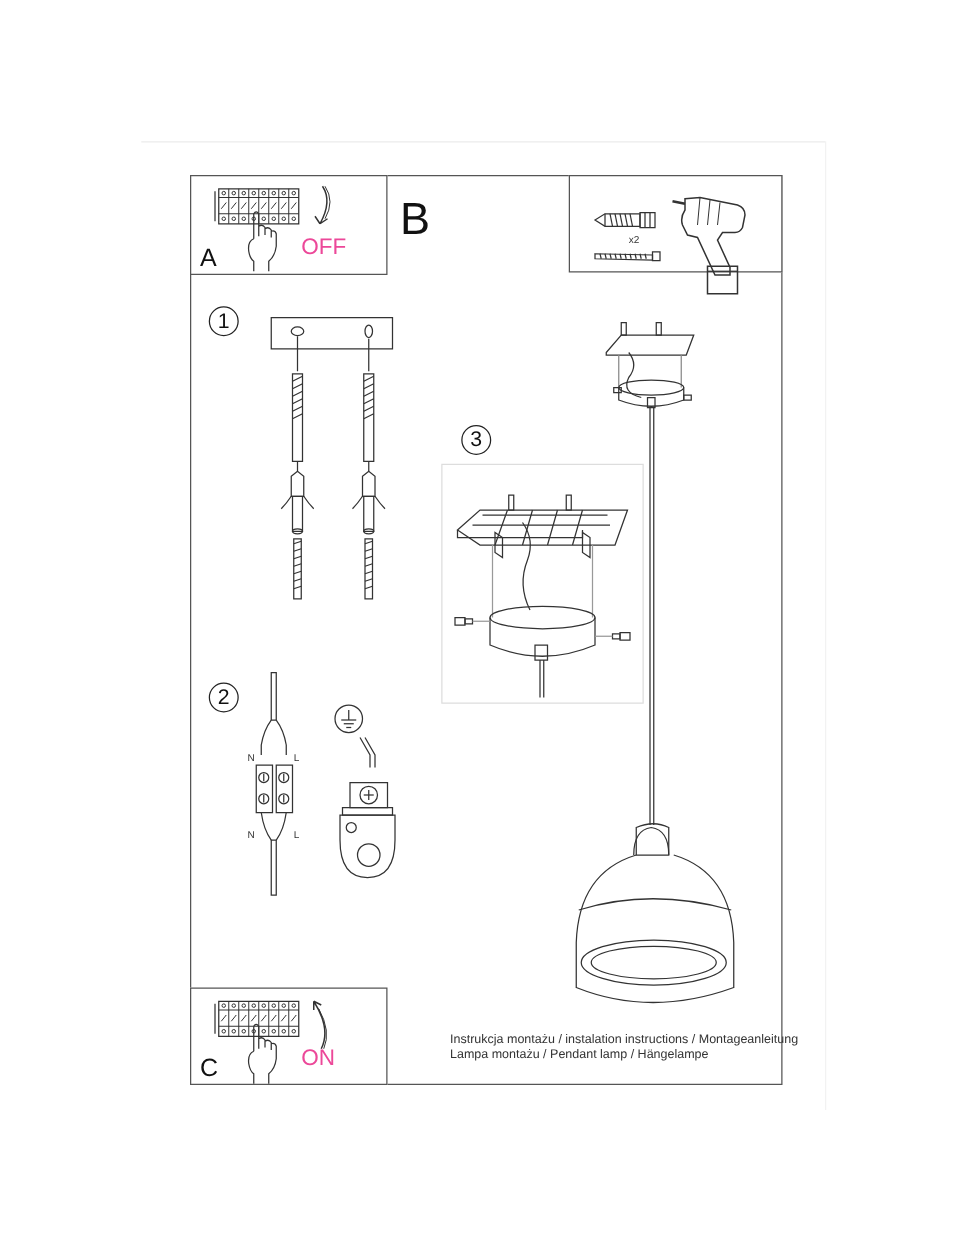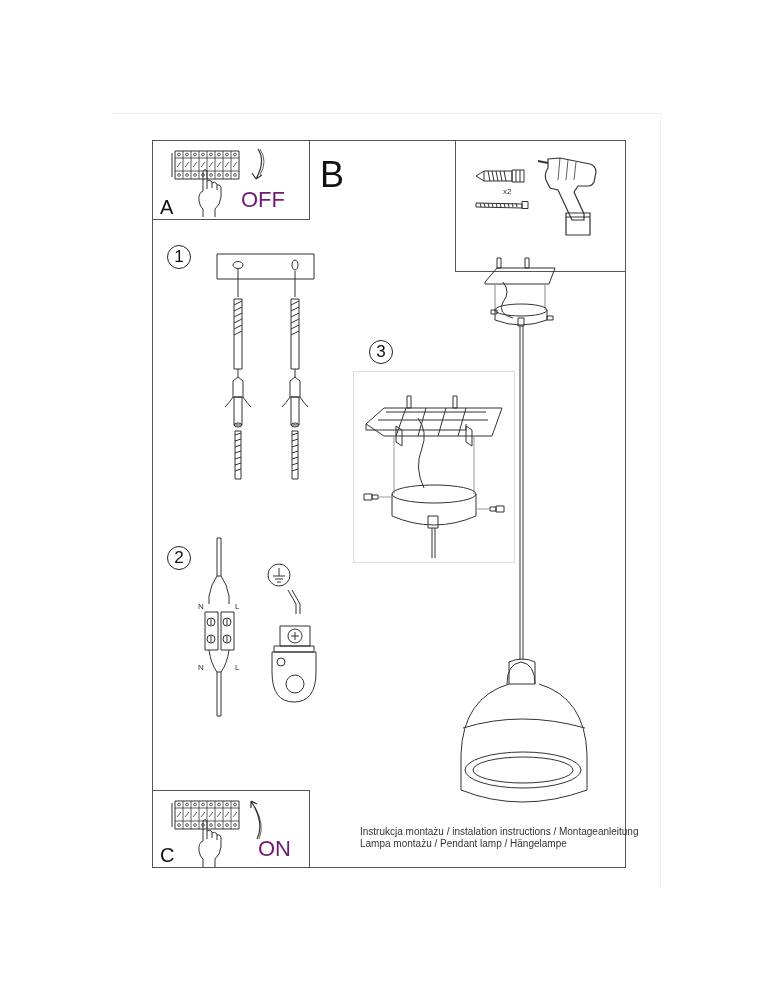--- a/index.html
+++ b/index.html
@@ -3,24 +3,24 @@
 <meta charset="utf-8">
 <style>
   html, body { margin:0; padding:0; background:#ffffff; }
   body { width:774px; height:1000px; position:relative; overflow:hidden; font-family:"Liberation Sans", sans-serif; color:#222; }
   .abs { position:absolute; }
   .page-top-line { left:113px; top:113px; width:547px; height:1px; background:#ebebeb; }
   .page-right-line { left:660px; top:113px; width:1px; height:775px; background:#f2f2f2; }
   .frame { left:152px; top:140px; width:474px; height:728px; border:1.5px solid #555; box-sizing:border-box; }
   .box { border:1.5px solid #555; box-sizing:border-box; background:#fff; }
   .box-a { left:152px; top:140px; width:158px; height:80px; }
-  .box-tools { left:455px; top:140px; width:171px; height:132px; }
+  .box-tools { left:455px; top:140px; width:171px; height:78px; }
   .box-c { left:152px; top:790px; width:158px; height:78px; }
   .letter { font-size:20px; line-height:20px; color:#111; }
-  .label-off { font-size:22px; color:#701a75; }
+  .label-off { font-size:18px; color:#ec4899; }
   .big-b { font-size:36px; color:#111; line-height:36px; }
   .step-num { width:22px; height:22px; border:1.4px solid #222; border-radius:50%; font-size:17px; line-height:22px; text-align:center; color:#111; }
   .inset3 { left:353px; top:371px; width:162px; height:192px; border:1px solid #ddd; box-sizing:border-box; }
   .caption { font-size:10px; color:#333; line-height:12px; white-space:nowrap; }
   .small { font-size:8px; color:#333; }
   svg { position:absolute; overflow:visible; }
   svg * { vector-effect: non-scaling-stroke; }
 </style>
 </head>
 <body>
@@ -290,18 +290,18 @@
         <circle cx="64" cy="26" r="1.4"></circle>
     </g>
   </svg>
   <svg style="left:44px;top:26px;" width="30" height="50" viewBox="0 0 30 50">
     <path d="M6 4 l0 20 M10 4 l0 18 M6 4 q2 -3 4 0 M10 14 q3 -2 5 1 l0 6 M15 16 q3 -2 5 1 l0 6 M20 18 q3 -1 4 2 l0 10 q-1 8 -6 12 l0 8 M6 24 q-5 2 -4 10 q1 6 4 8 l0 8" fill="none" stroke="#333" stroke-width="1"></path>
   </svg>
   <svg style="left:92px;top:6px;" width="20" height="44" viewBox="0 0 20 44">
     <path d="M12 42 q8 -16 -6 -38 M6 4 l0 7 M6 4 l6 3" fill="none" stroke="#333" stroke-width="1.2"></path>
     <path d="M14 42 q6 -14 -4 -32" fill="none" stroke="#333" stroke-width="0.8"></path>
   </svg>
-  <div class="abs label-off" style="left:88px;top:45px;margin-left:17px;">ON</div>
+  <div class="abs label-off" style="left:88px;top:45px;">ON</div>
   <div class="abs letter" style="left:7px;top:54px;">C</div>
 </div>
 
 <div class="abs caption" style="left:360px;top:826px;">Instrukcja montażu / instalation instructions / Montageanleitung</div>
 <div class="abs caption" style="left:360px;top:838px;">Lampa montażu / Pendant lamp / Hängelampe</div>
 
 </body></html>

